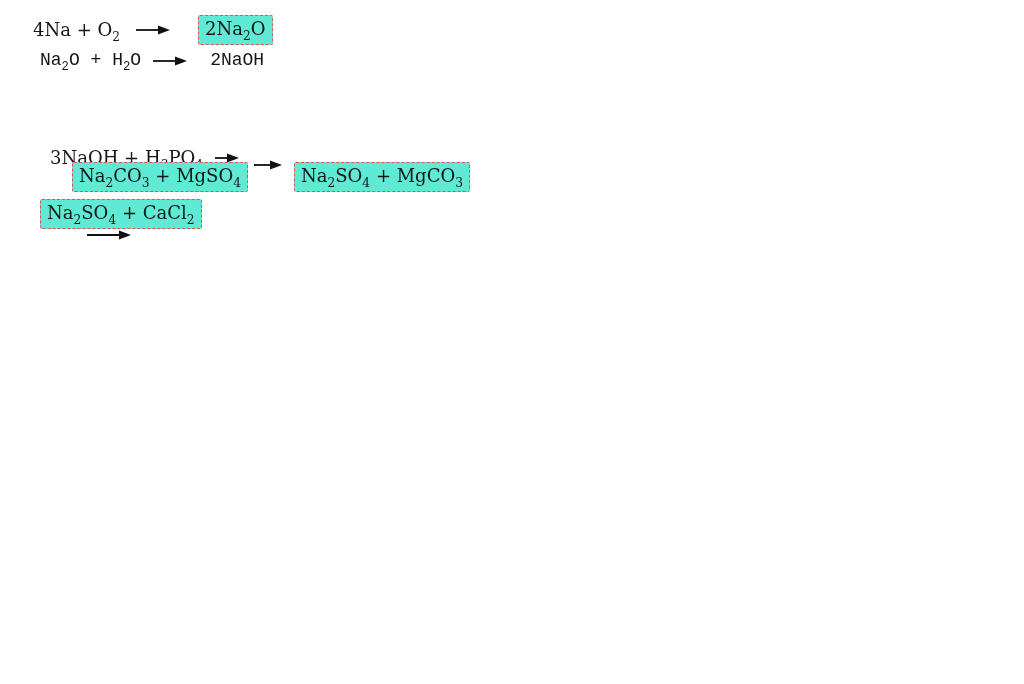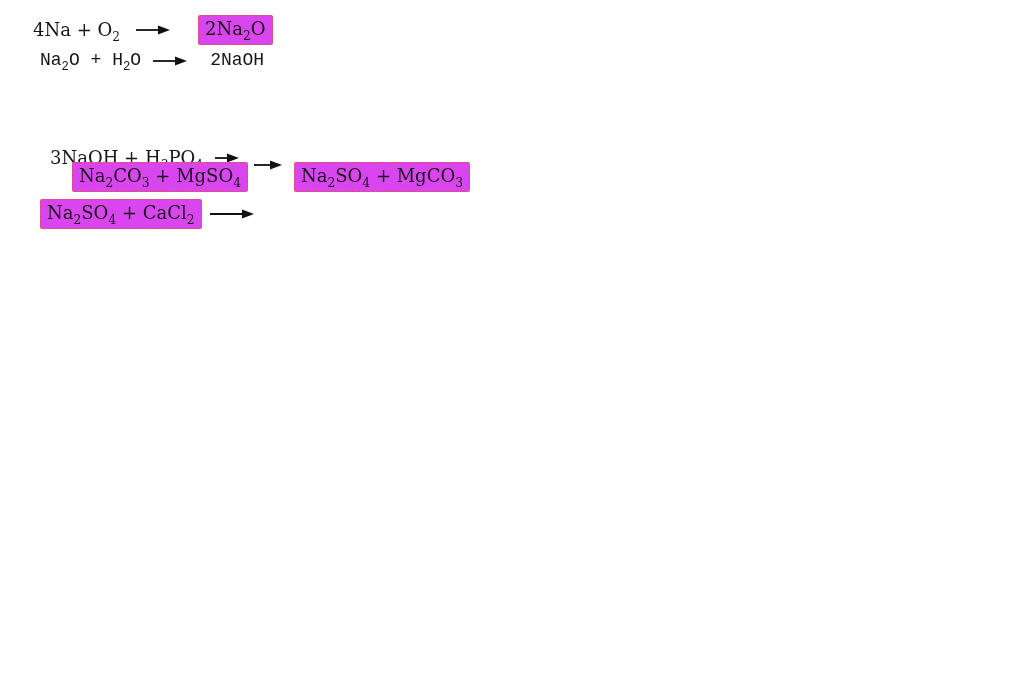--- a/index.html
+++ b/index.html
@@ -23,21 +23,21 @@
     line-height: 1.2;
   }
   .formula sub {
     font-size: 0.68em;
     line-height: 0;
   }
   .boxed {
     border: 1.6px dashed #e85050;
     border-radius: 2px;
     padding: 2px 6px 4px 6px;
-    background: #d946ef;
+    background: #5eead4;
   }
   .arrow { flex: none; display: block; }
 </style>
 </head>
 <body>
 
 <div class="sheet">
 
   <div class="eq-row" style="top:15px; left:33px;">
     <span class="formula">4Na + O<sub>2</sub></span>
@@ -68,21 +68,21 @@
 
   <div class="eq-row" style="top:162px; left:44px;padding-left:28px;">
     <span class="formula boxed">Na<sub>2</sub>CO<sub>3</sub> + MgSO<sub>4</sub></span>
     <svg class="arrow" style="margin:0 12px 0 6px; position:relative; top:-12px;" width="28" height="12" viewBox="0 0 28 12">
       <line x1="0" y1="6" x2="18" y2="6" stroke="#111" stroke-width="1.8"></line>
       <polygon points="16,1.5 28,6 16,10.5" fill="#111"></polygon>
     </svg>
     <span class="formula boxed">Na<sub>2</sub>SO<sub>4</sub> + MgCO<sub>3</sub></span>
   </div>
 
-  <div class="eq-row" style="top:199px; left:40px;">
+  <div class="eq-row" style="top:199px; left:40px;flex-direction:column;">
     <span class="formula boxed">Na<sub>2</sub>SO<sub>4</sub> + CaCl<sub>2</sub></span>
     <svg class="arrow" style="margin:0 32px 0 8px;" width="44" height="12" viewBox="0 0 44 12">
       <line x1="0" y1="6" x2="34" y2="6" stroke="#111" stroke-width="1.8"></line>
       <polygon points="32,1.5 44,6 32,10.5" fill="#111"></polygon>
     </svg>
   </div>
 
 </div>
 
 </body></html>

